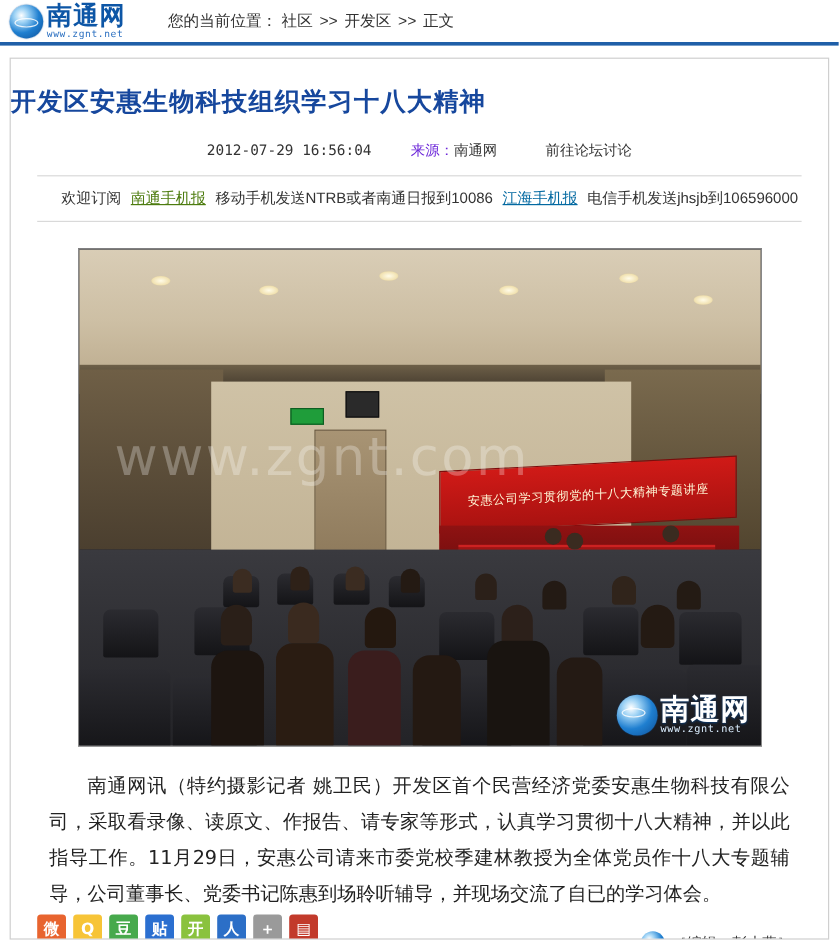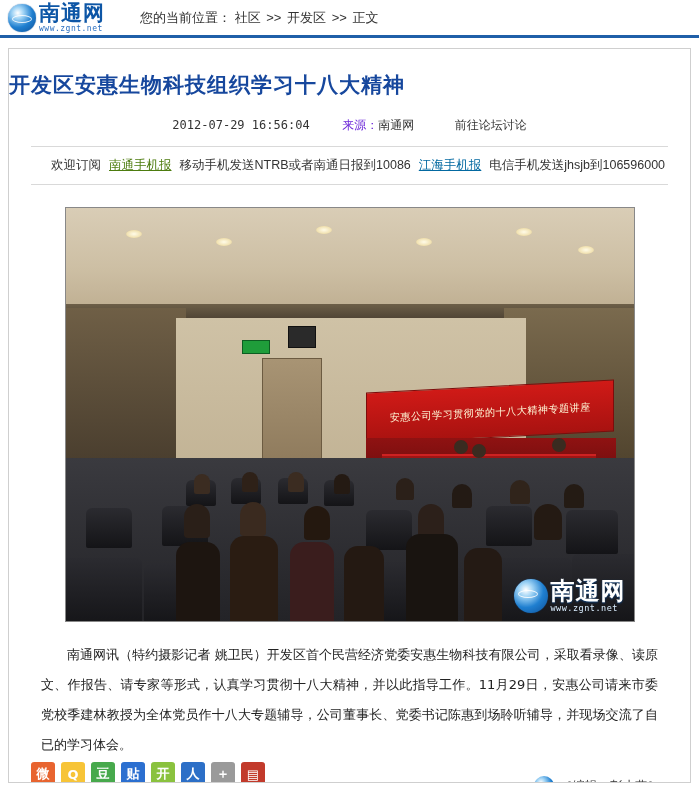--- a/index.html
+++ b/index.html
@@ -254,21 +254,21 @@
     display: flex; align-items: center;
     background: rgba(0,0,0,0);
   }
   .photo-logo .logo-globe { width: 34px; height: 34px; }
   .photo-logo .logo-cn { font-size: 24px; color: #ffffff; text-shadow: 0 1px 2px #0a3c74; }
   .photo-logo .logo-url { color: #dbeeff; font-size: 8.5px; }
 
   
   .bodytext {
     margin: 18px 32px 12px 32px;
-    font-size: 13px;
+    font-size: 16px;
     line-height: 30px;
     color: #222;
     text-align: justify;
     text-indent: 2em;
     font-family: "DejaVu Sans", sans-serif;
   }
 
   .editor {
     margin: 16px 30px 0 0;
     text-align: right;
@@ -408,20 +408,21 @@
       <div class="seat" style="left:506px; top:100px; width:72px; height:72px;"></div>
 
       <div class="person" style="left:110px; top:88px; width:44px; height:82px; background:#1d1510;"></div>
       <div class="person" style="left:164px; top:82px; width:48px; height:88px; background:#2a1c12;"></div>
       <div class="person" style="left:224px; top:88px; width:44px; height:82px; background:#3a1d1d;"></div>
       <div class="person" style="left:278px; top:92px; width:40px; height:78px; background:#241912;"></div>
       <div class="person" style="left:340px; top:80px; width:52px; height:92px; background:#191410;"></div>
       <div class="person" style="left:398px; top:94px; width:38px; height:76px; background:#241a14;"></div>
     </div>
 
+    <div class="photo-watermark">www.zgnt.com</div>
 
     <div class="photo-logo">
       <div class="logo-globe"></div>
       <div class="logo-text">
         <div class="logo-cn">南通网</div>
         <div class="logo-url">www.zgnt.net</div>
       </div>
     </div>
   </div>
 

